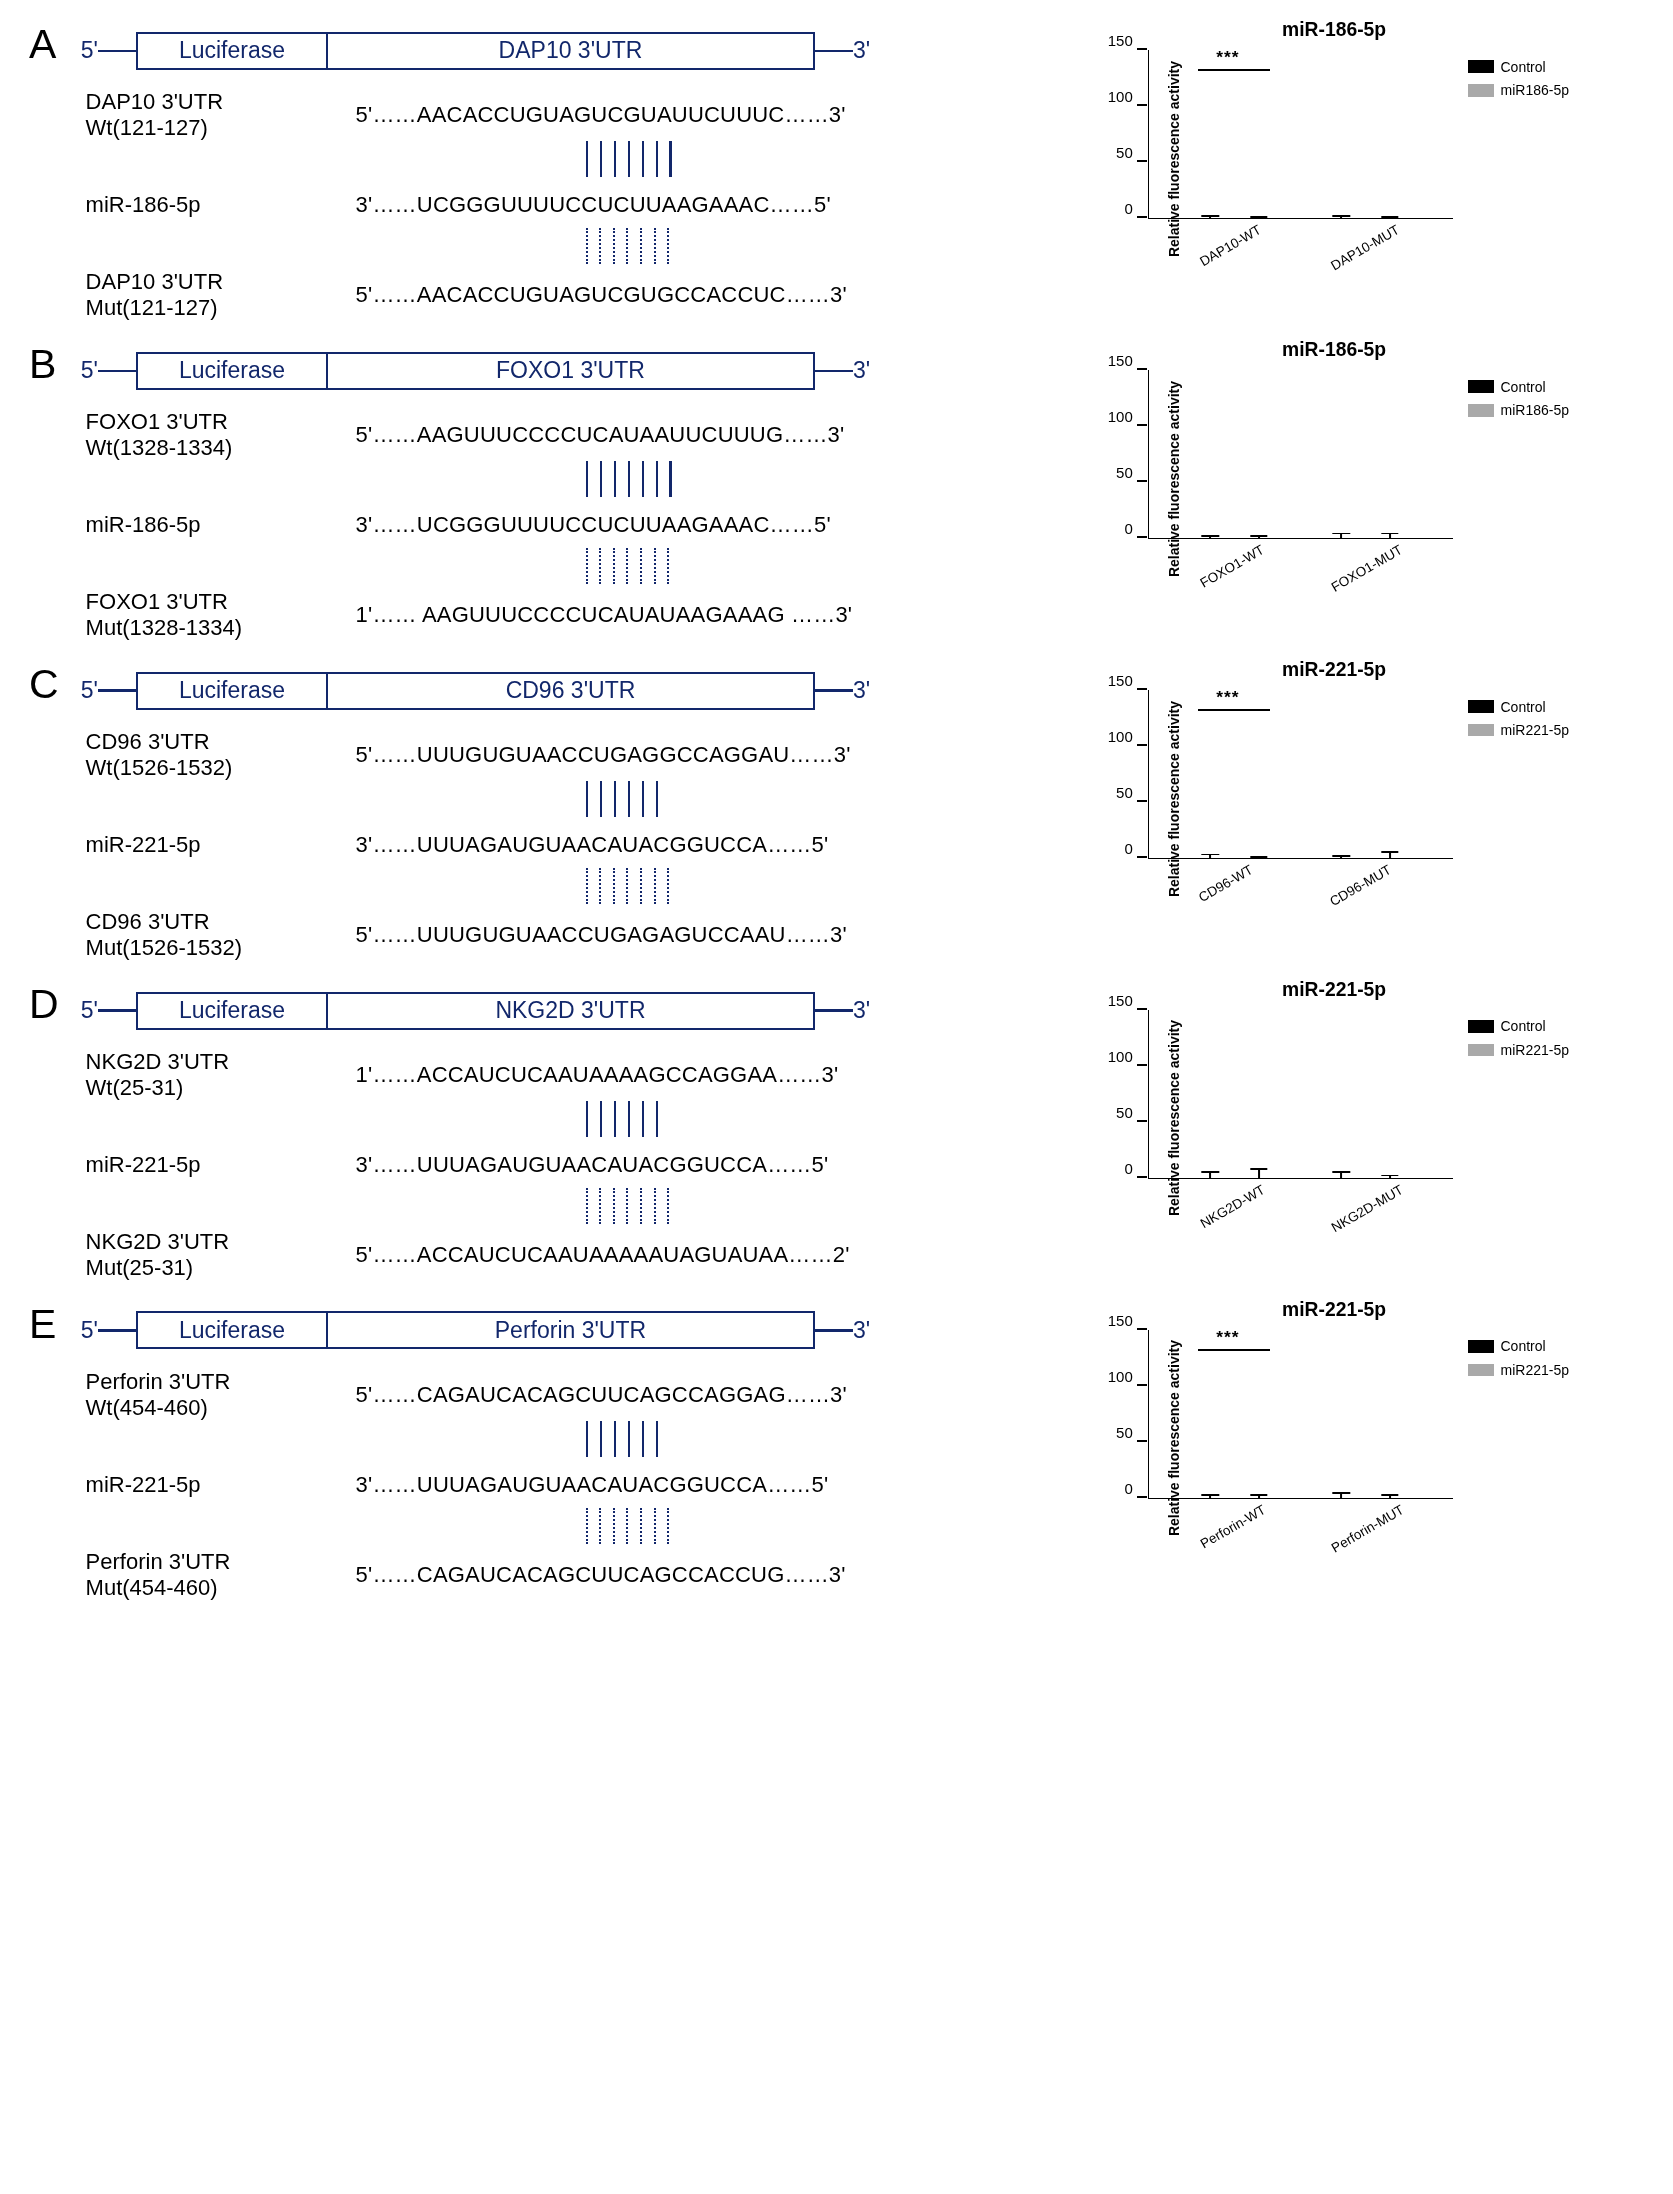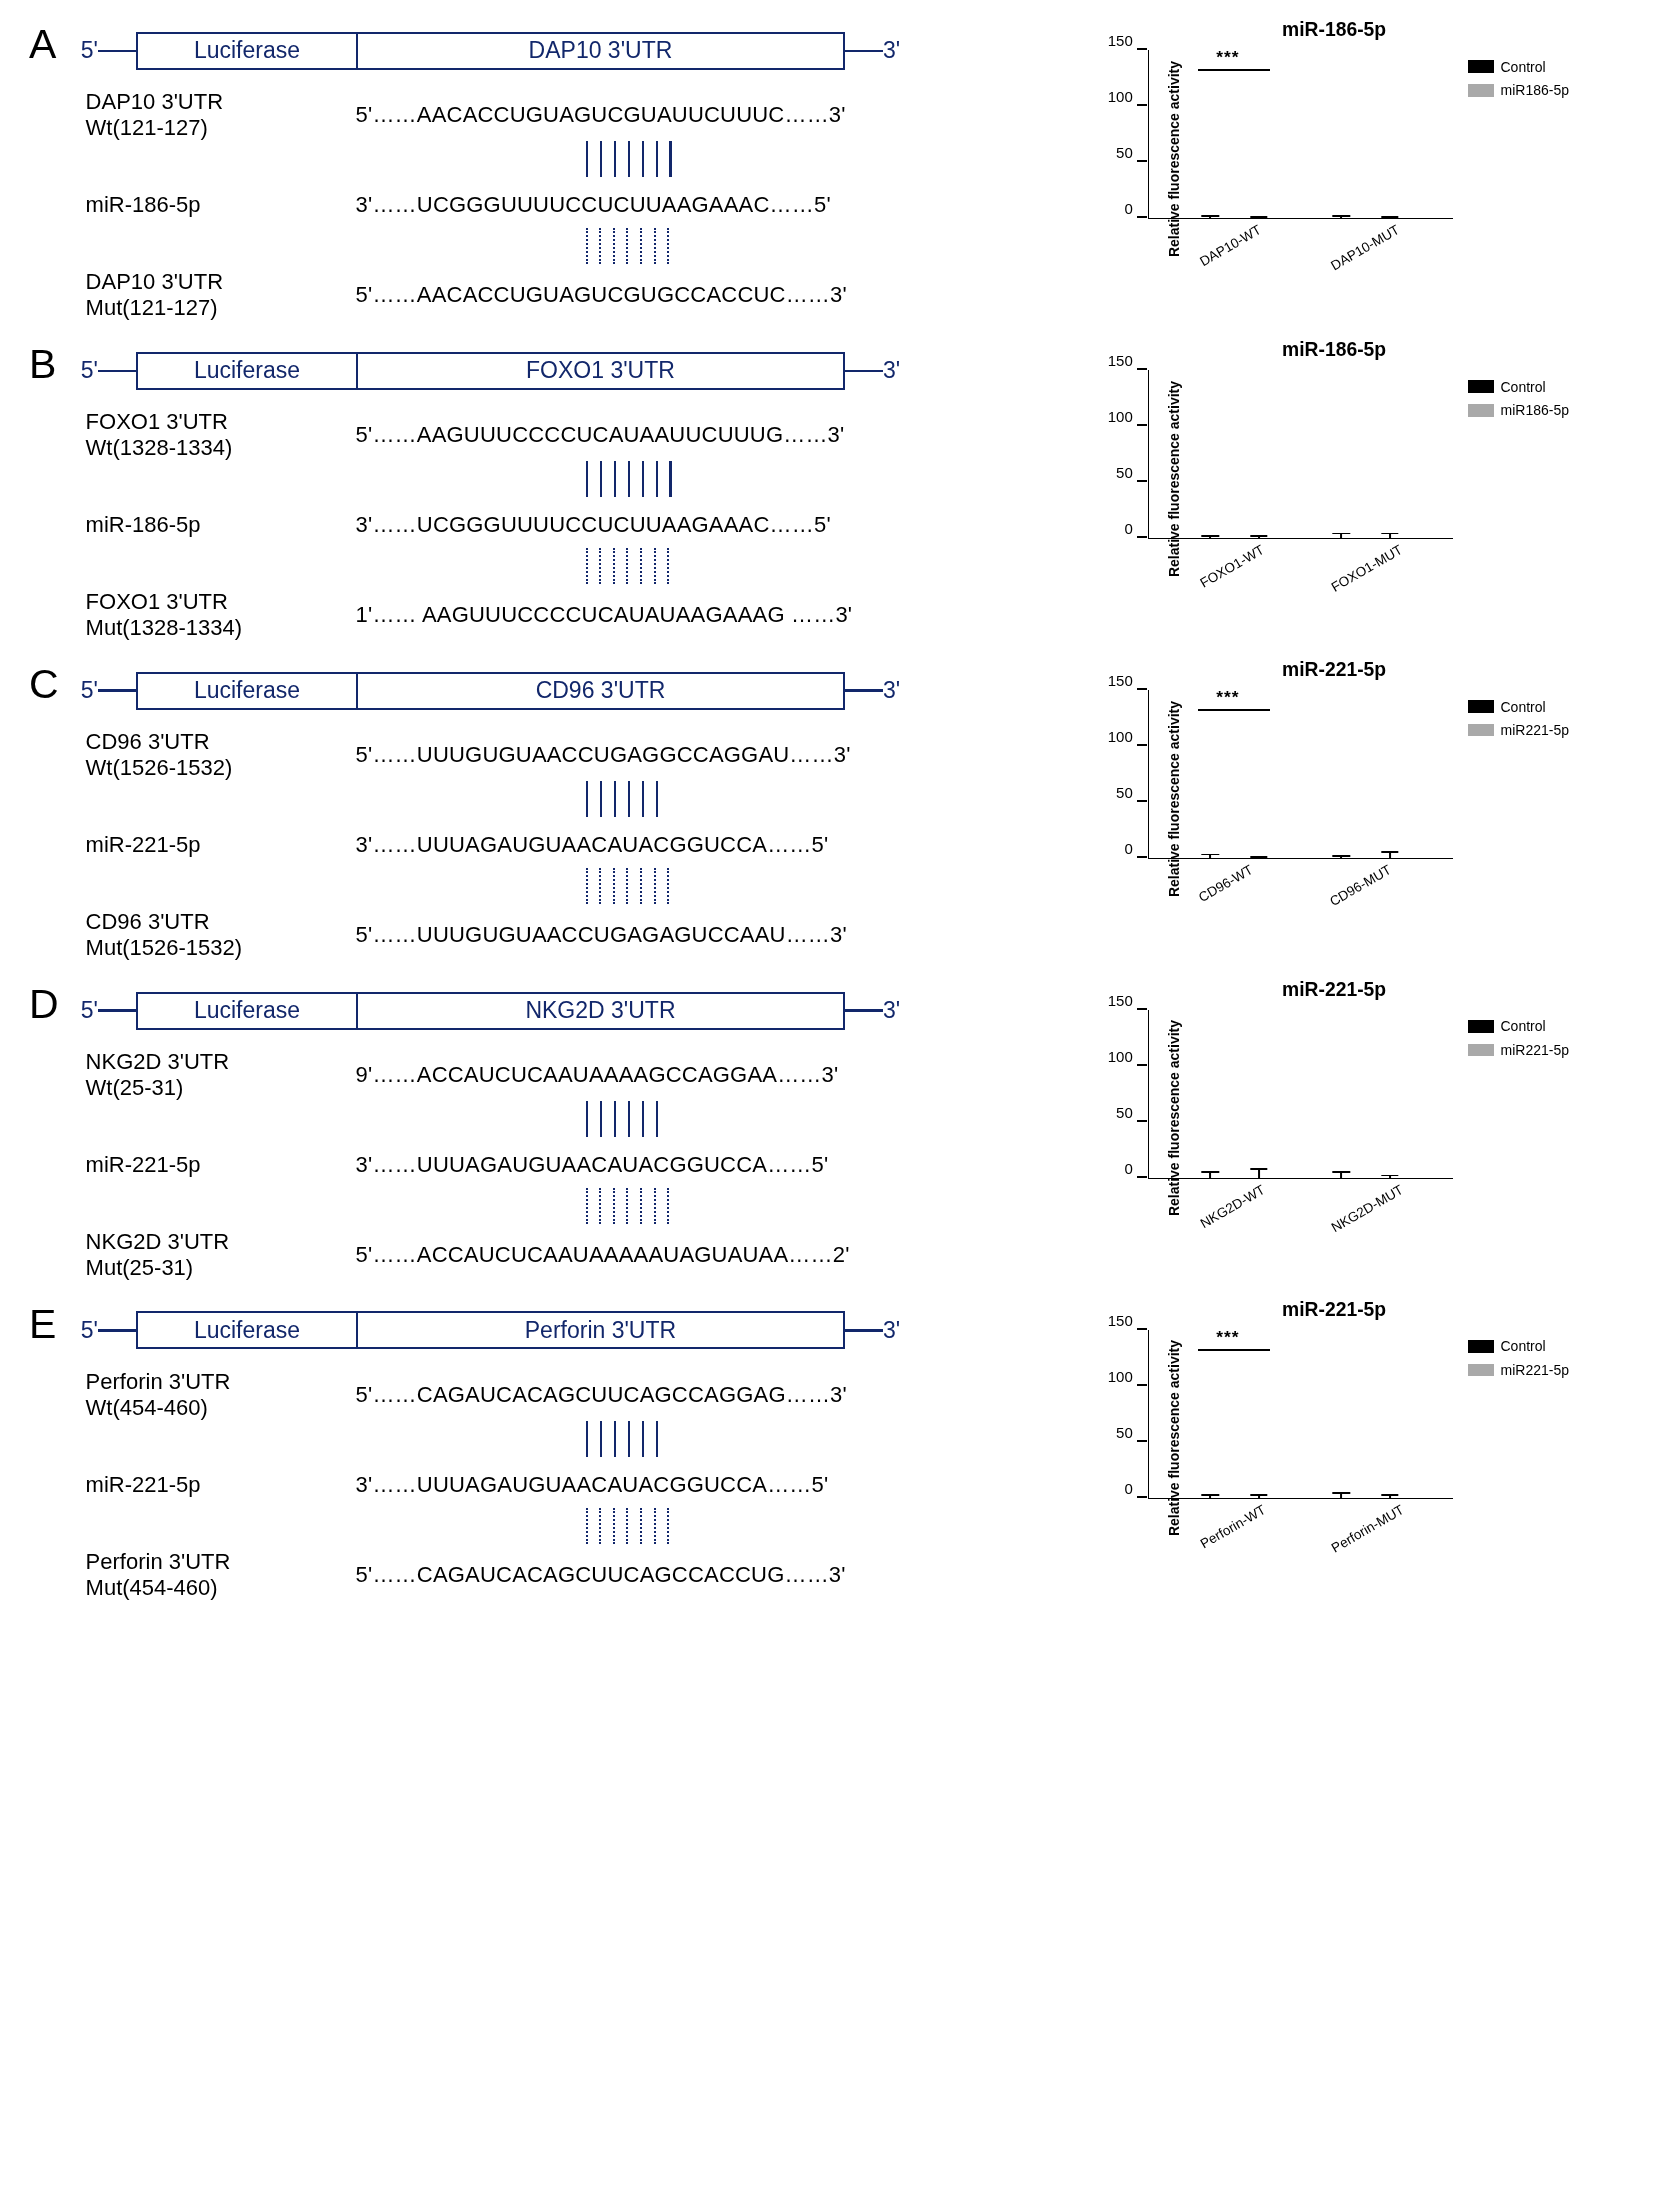--- a/index.html
+++ b/index.html
@@ -62,21 +62,21 @@
   .box {
     border: 2.4px solid #12276b;
     height: 38px;
     display: flex;
     align-items: center;
     justify-content: center;
     font-size: 23px;
     color: #12276b;
     box-sizing: border-box;
   }
-  .box-luc { width: 222px; border-right-width: 2.4px; }
+  .box-luc { width: 192px; border-right-width: 2.4px; }
   .box-utr { width: 487px; border-left: none; }
   
   .align-block {
     margin-left: 9.6px;
     position: relative;
   }
   .align-row {
     display: flex;
     align-items: center;
     min-height: 46px;
@@ -562,21 +562,21 @@
           <div class="line-seg"></div>
           <div class="box box-luc">Luciferase</div>
           <div class="box box-utr">NKG2D 3'UTR</div>
           <div class="line-seg"></div>
           <span class="end-label">3'</span>
         </div>
         <div class="align-block">
           <div class="align-row">
             <div class="align-label" style="white-space: pre-line;">NKG2D 3'UTR
 Wt(25-31)</div>
-            <div class="align-seq"><span>9'……ACCAUCUCAAUAAAA</span><b>GCCAGG</b><span>AA……3'</span></div>
+            <div class="align-seq"><span>1'……ACCAUCUCAAUAAAA</span><b>GCCAGG</b><span>AA……3'</span></div>
           </div>
           <div class="bond-row">
             <div class="bonds" style="left: 500px;">
               <div class="bond"></div>
               <div class="bond"></div>
               <div class="bond"></div>
               <div class="bond"></div>
               <div class="bond"></div>
               <div class="bond"></div>
             </div>

